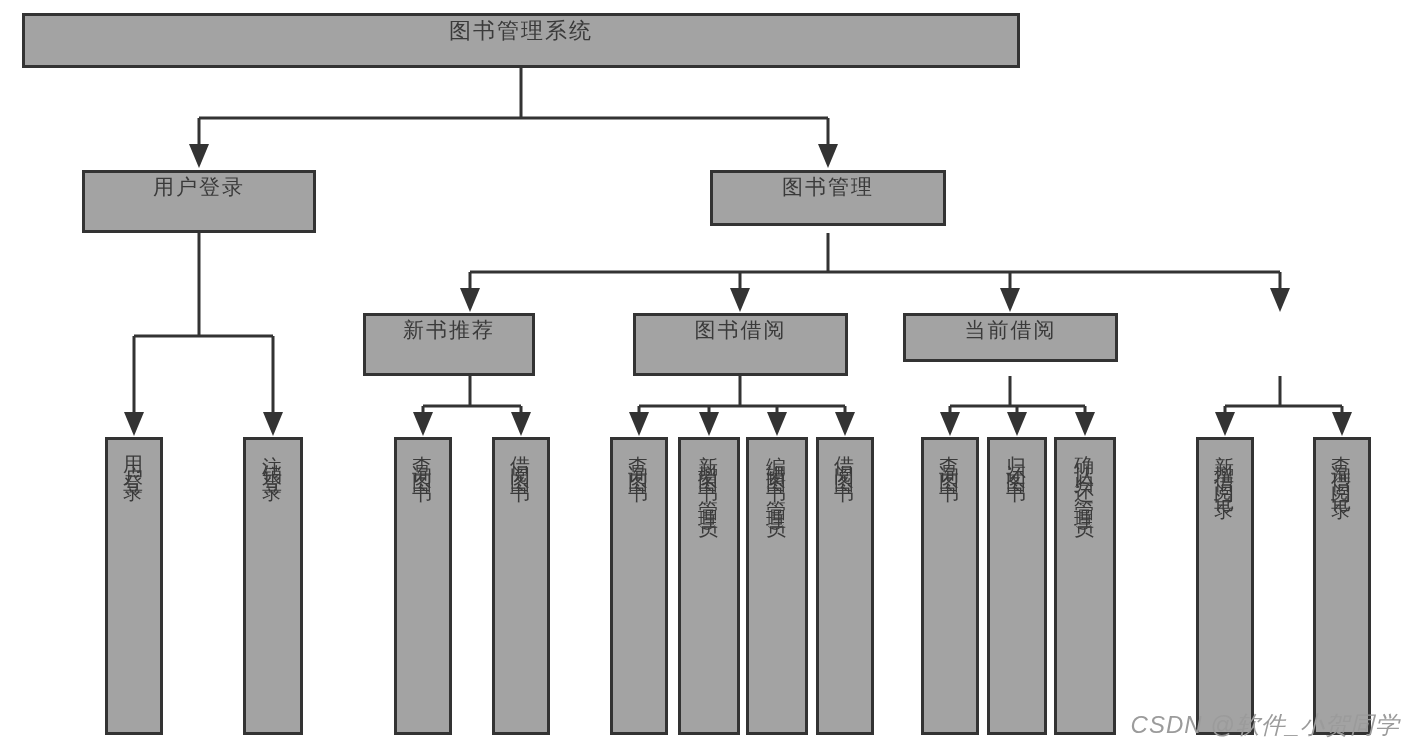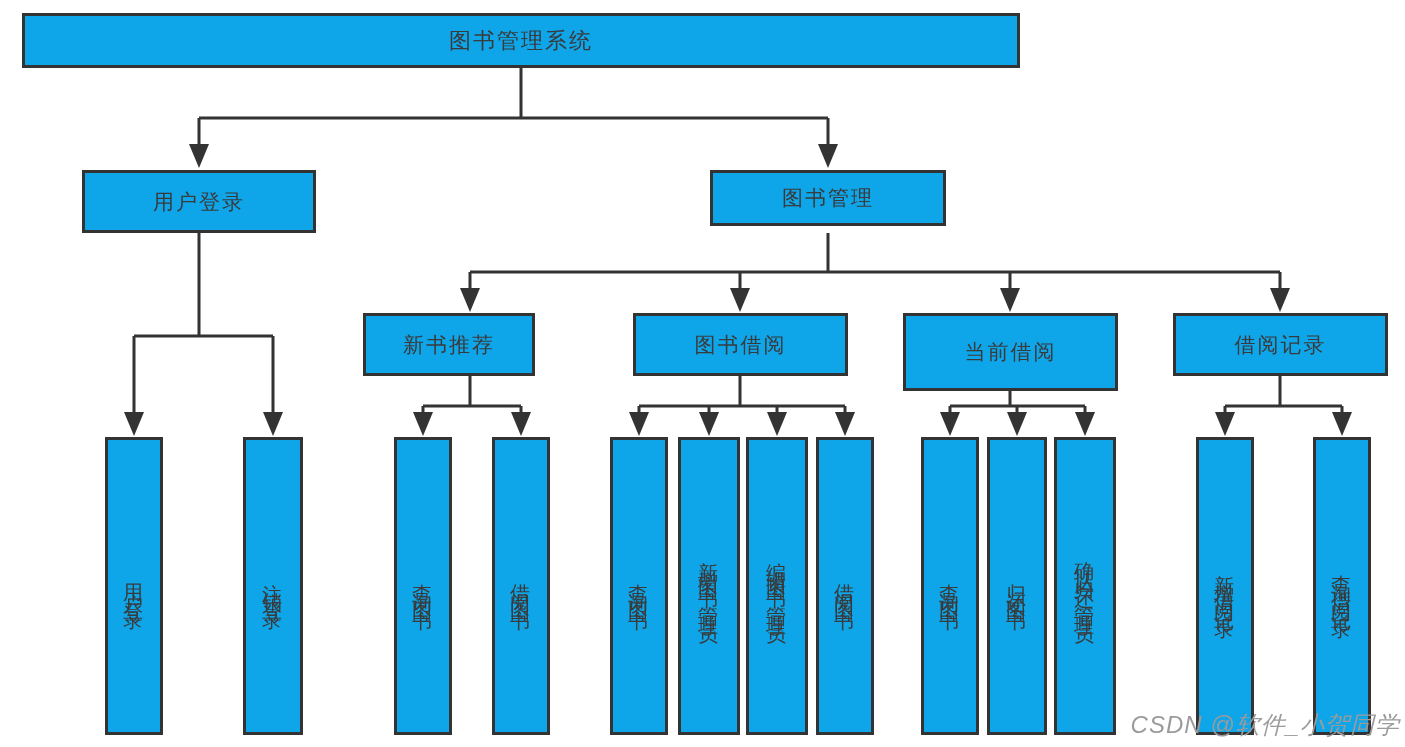--- a/index.html
+++ b/index.html
@@ -13,23 +13,22 @@
   }
   svg.connectors {
     position: absolute;
     left: 0; top: 0;
     width: 1405px; height: 747px;
   }
   .node {
     position: absolute;
     box-sizing: border-box;
     border: 3px solid #333333;
-    background: #0ea5e9;
+    background: #a3a3a3;
     display: flex;
-    align-items: center;
     justify-content: center;
     color: #3a3a3a;
   }
   .h-node { font-size: 21px; letter-spacing: 2px; }
   .root-node { font-size: 22px; }
   .v-node span {
     writing-mode: vertical-rl;
     text-orientation: mixed;
     font-size: 20px;
     letter-spacing: 9px;
@@ -107,25 +106,22 @@
   <div class="node h-node" style="left:710px; top:170px; width:236px; height:56px;">
     <span>图书管理</span>
   </div>
 
   <div class="node h-node" style="left:363px; top:313px; width:172px; height:63px;">
     <span>新书推荐</span>
   </div>
   <div class="node h-node" style="left:633px; top:313px; width:215px; height:63px;">
     <span>图书借阅</span>
   </div>
-  <div class="node h-node" style="left:903px; top:313px; width:215px; height:78px;">
+  <div class="node h-node" style="left:903px; top:313px; width:215px; height:49px;">
     <span>当前借阅</span>
-  </div>
-  <div class="node h-node" style="left:1173px; top:313px; width:215px; height:63px;">
-    <span>借阅记录</span>
   </div>
 
   <div class="node v-node" style="left:105px; top:437px; width:58px; height:298px;">
     <span>用户登录</span>
   </div>
   <div class="node v-node" style="left:243px; top:437px; width:60px; height:298px;">
     <span>注销登录</span>
   </div>
 
   <div class="node v-node" style="left:394px; top:437px; width:58px; height:298px;">

